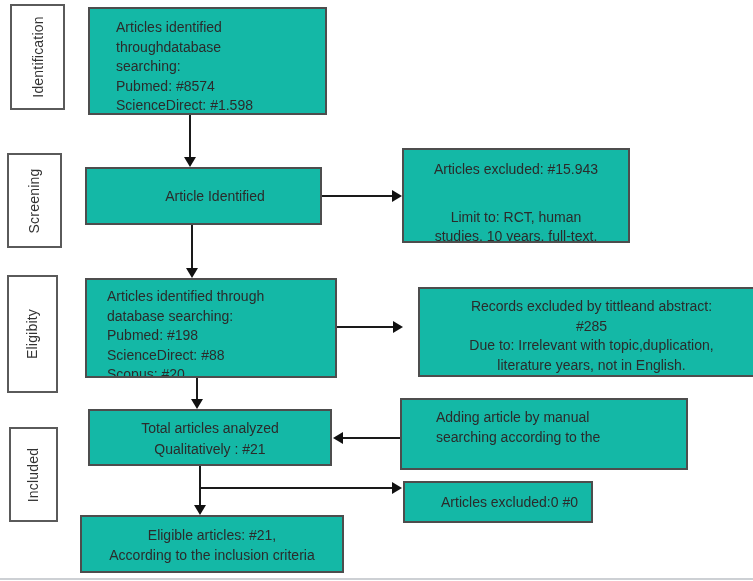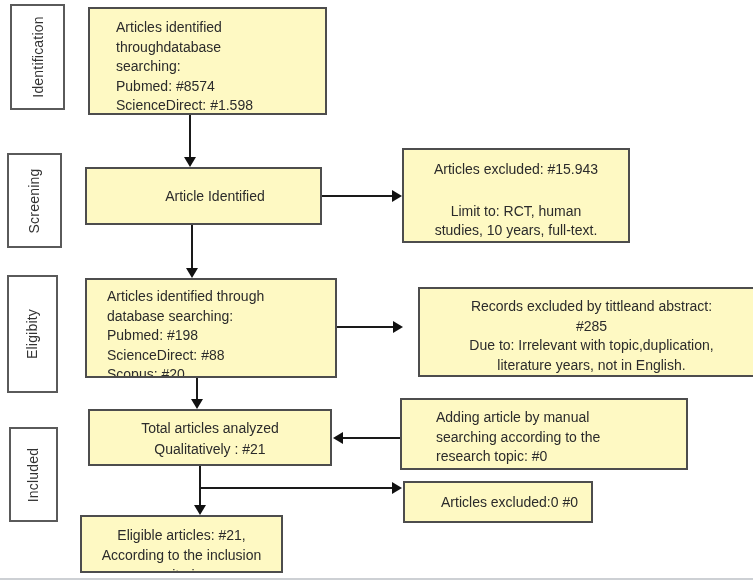--- a/index.html
+++ b/index.html
@@ -27,39 +27,39 @@
     transform: rotate(-90deg);
     white-space: nowrap;
     font-size: 14px;
     color: #333333;
     letter-spacing: 0.2px;
   }
   
   .box {
     position: absolute;
     border: 2px solid #4d4d4d;
-    background: #fef9c3;
+    background: #14b8a6;
     font-size: 14px;
     color: #2b2b2b;
     overflow: hidden;
   }
   .box .ln { line-height: 19.5px; }
   .center { text-align: center; }
   .flexmid { display: flex; align-items: center; justify-content: center; padding-left: 23px; }
   
   .vline, .hline { position: absolute; background: #1a1a1a; }
   .vline { width: 2px; }
   .hline { height: 2px; }
   
   .ah { position: absolute; width: 0; height: 0; }
   .ah-down  { border-left: 6px solid transparent; border-right: 6px solid transparent; border-top: 10px solid #111111; }
   .ah-right { border-top: 6px solid transparent; border-bottom: 6px solid transparent; border-left: 10px solid #111111; }
   .ah-left  { border-top: 6px solid transparent; border-bottom: 6px solid transparent; border-right: 10px solid #111111; }
   .edge-bottom { position: absolute; left: 0; top: 578px; width: 753px; height: 2px; background: #cdd0d4; }
-  .gap { margin-top: 22px; text-align: center; }
+  .gap { margin-top: 28px; text-align: center; }
 </style>
 </head>
 <body>
 
 <div class="canvas">
 
   <div class="stage" style="left:10px; top:4px; width:55px; height:106px;">
     <span>Identification</span>
   </div>
   <div class="stage" style="left:7px; top:153px; width:55px; height:95px;">
@@ -106,28 +106,27 @@
   </div>
 
   <div class="box center" style="left:88px; top:409px; width:244px; height:57px; padding-top:7px;">
     <div class="ln" style="line-height:21px;">Total articles analyzed</div>
     <div class="ln" style="line-height:21px;">Qualitatively : #21</div>
   </div>
 
   <div class="box" style="left:400px; top:398px; width:288px; height:72px; padding:8px 6px 16px 34px;">
     <div class="ln">Adding article by manual</div>
     <div class="ln">searching according to the</div>
-    <div class="ln">research topic: #0</div>
   </div>
 
   <div class="box flexmid" style="left:403px; top:481px; width:190px; height:42px;">
     <div>Articles excluded:0 #0</div>
   </div>
 
-  <div class="box center" style="left:80px; top:515px; width:203px; height:58px; padding-top:8px;">
+  <div class="box center" style="left:80px; top:515px; width:264px; height:58px; padding-top:8px;">
     <div class="ln" style="line-height:20px;">Eligible articles: #21,</div>
     <div class="ln" style="line-height:20px;">According to the inclusion criteria</div>
   </div>
 
   <div class="vline" style="left:189px; top:115px; height:43px;"></div>
   <div class="ah ah-down" style="left:184px; top:157px;"></div>
 
   <div class="hline" style="left:322px; top:195px; width:71px;"></div>
   <div class="ah ah-right" style="left:392px; top:190px;"></div>
 

